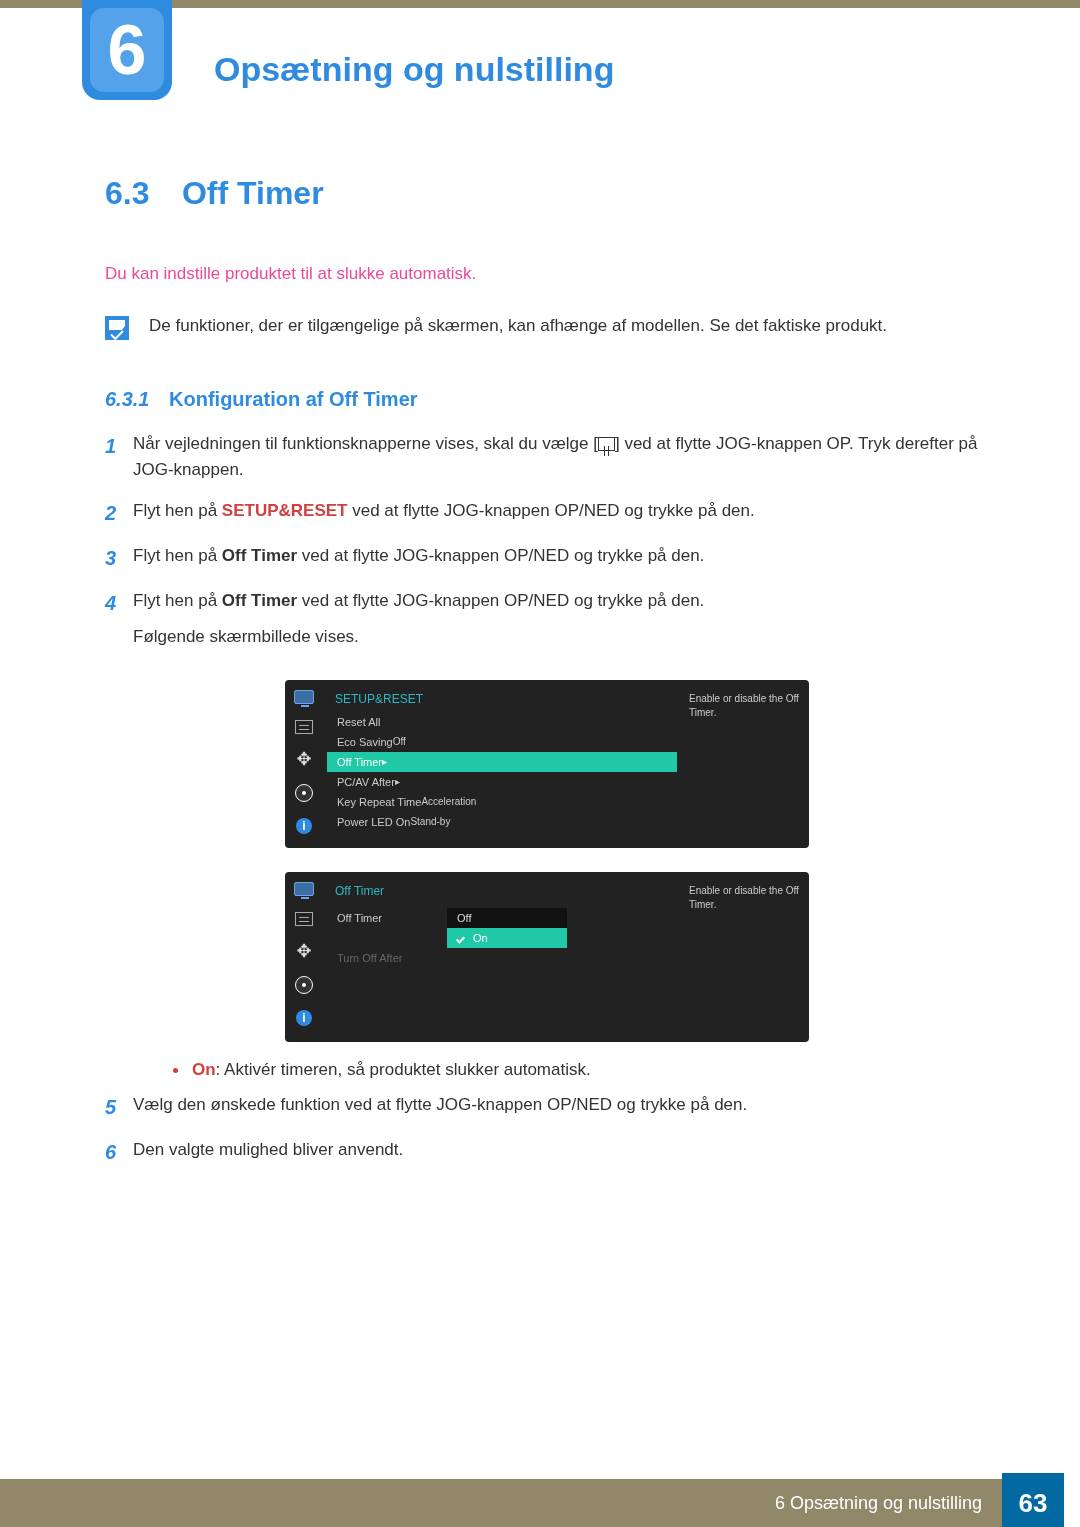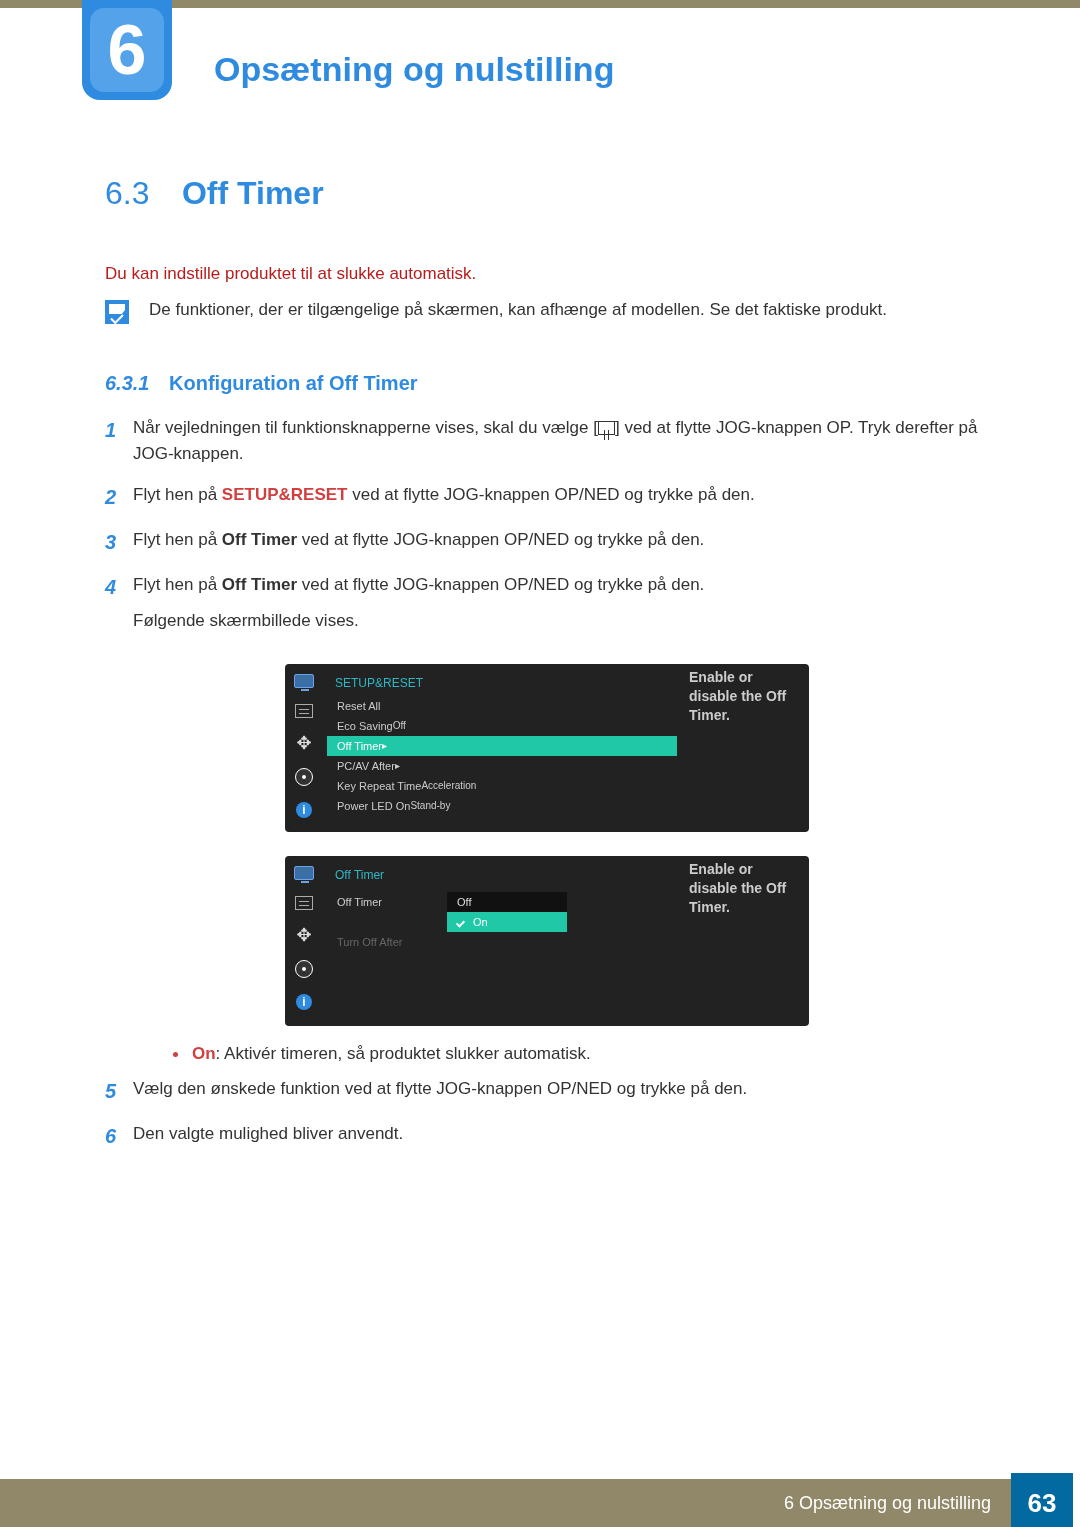--- a/index.html
+++ b/index.html
@@ -61,37 +61,37 @@
   }
   .content {
     position: absolute;
     top: 175px;
     left: 105px;
     right: 95px;
   }
   .section-num {
     color: #2f8be0;
     font-size: 32px;
-    font-weight: normal;
+    font-weight: bold;
   }
   .section-title {
     color: #2f8be0;
     font-size: 32px;
     font-weight: bold;
     margin-left: 28px;
   }
   .para {
     margin-top: 52px;
     font-size: 17px;
-    color: #b91c1c;
+    color: #ec4899;
   }
   .info-row {
     display: flex;
     align-items: flex-start;
-    margin-top: 16px;
+    margin-top: 32px;
     font-size: 17px;
   }
   .info-icon {
     width: 24px;
     height: 24px;
     background: #2f8be0;
     position: relative;
     flex: 0 0 24px;
     margin-right: 20px;
   }
@@ -248,25 +248,24 @@
     display: flex; justify-content: flex-start;
     padding: 4px 10px;
   }
   .osd-row.sel {
     background: #21c8a8;
     color: #fff;
   }
   .osd-row .arrow { font-size: 10px; }
   .osd-desc {
     width: 128px;
-    padding: 4px 8px 0 8px;
-    font-size: 14px;
+    padding: 12px 8px 0 8px;
+    font-size: 10px;
     line-height: 1.35;
     color: #ccc;
-    font-weight: bold;
   }
   .osd-row.dim { color: #666; }
   .osd-select {
     display: flex; align-items: flex-start;
     padding: 4px 0 0 10px;
     gap: 10px;
   }
   .osd-select-label { width: 100px; padding-top: 4px; }
   .osd-options {
     width: 120px;
@@ -289,21 +288,21 @@
     left:1px; top:3px;
     width:3px; height:6px;
     border-right:2px solid #fff;
     border-bottom:2px solid #fff;
     transform: rotate(45deg);
   }
 
   
   .footer {
     position: absolute;
-    left: 0; right: 7px; bottom: 0;
+    left: 0; right: 16px; bottom: 0;
     height: 48px;
     background: #918869;
     color: #fff;
     display: flex;
     align-items: center;
     justify-content: flex-end;
     font-size: 18px;
   }
   .footer-text { margin-right: 20px; }
   .page-box {

